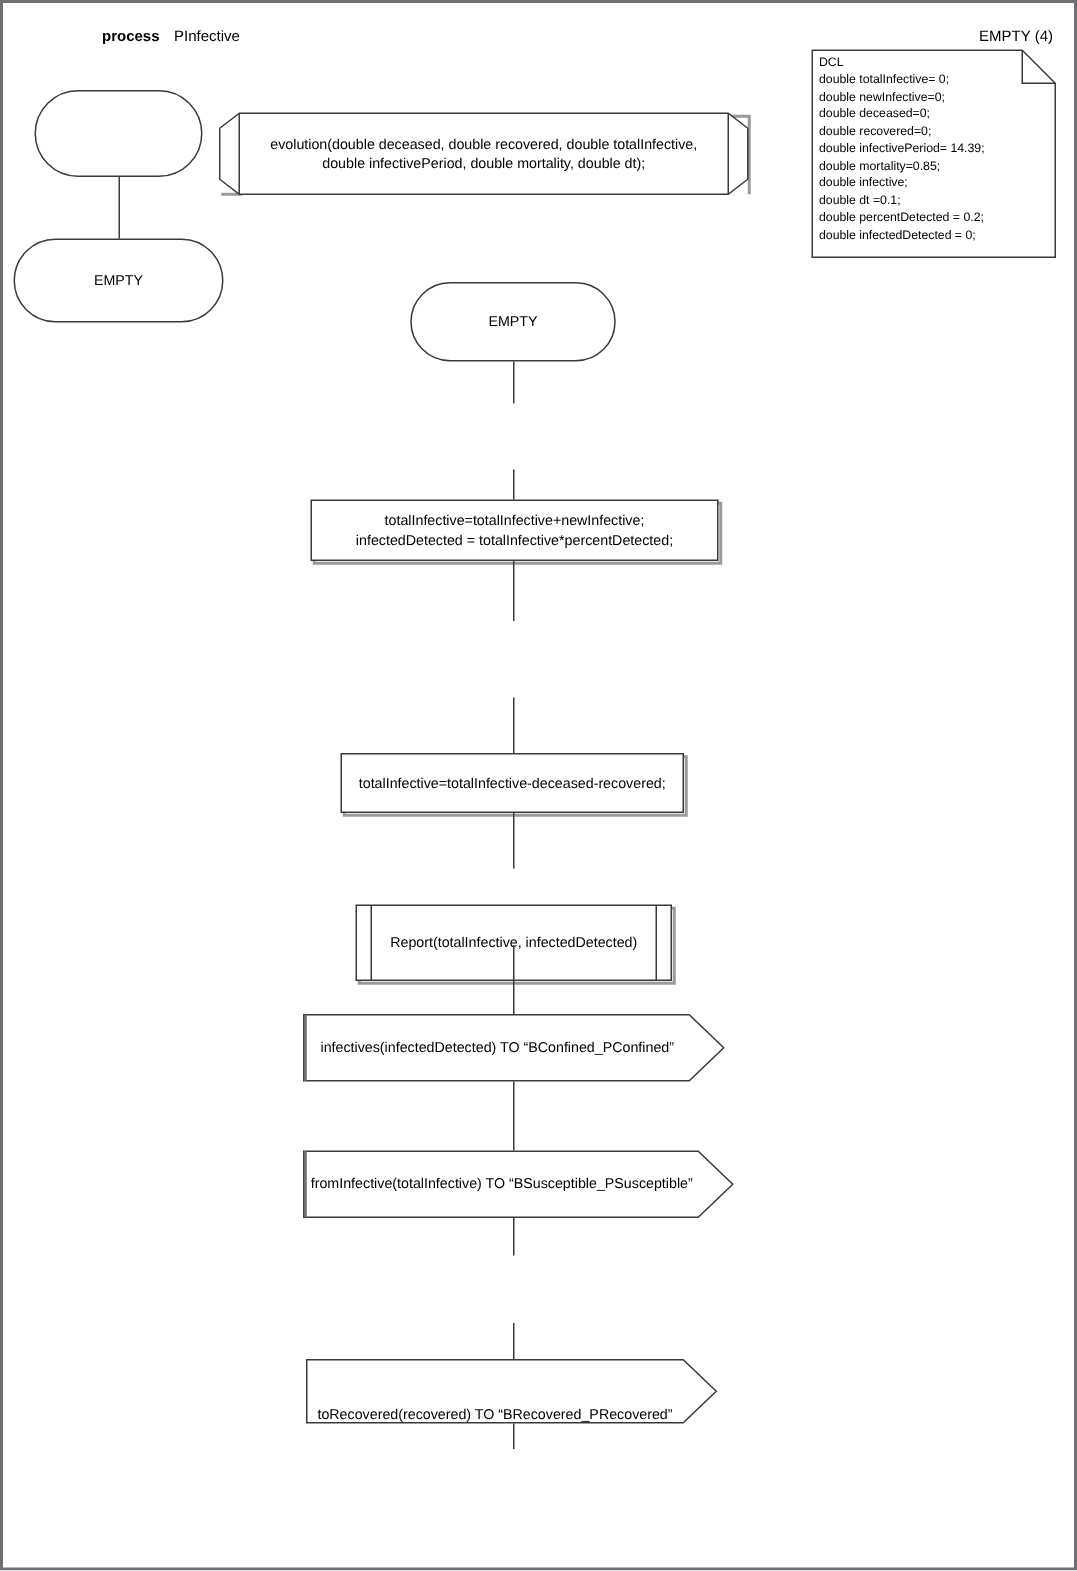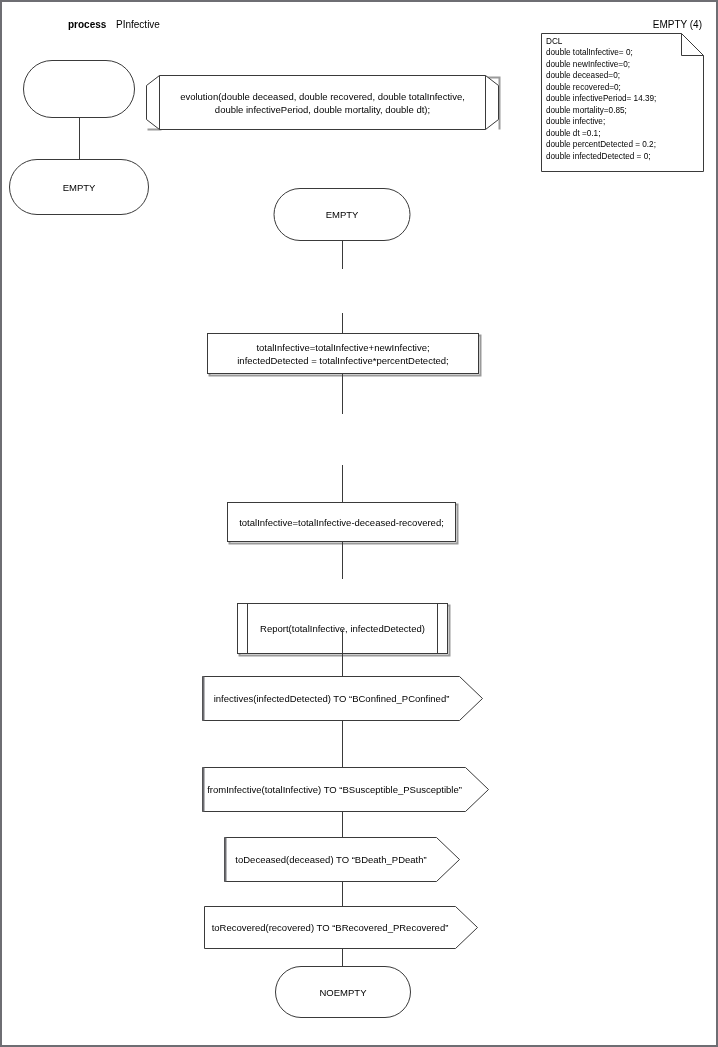--- a/index.html
+++ b/index.html
@@ -152,37 +152,24 @@
 
   <div class="shape" style="left:200px;top:765px;">
     <svg width="287" height="45" viewBox="0 0 287 45">
       <path d="M0.5,0.5 L263.5,0.5 L286.5,22.5 L263.5,44.5 L0.5,44.5 Z" fill="#ffffff" stroke="#3a3a3a" stroke-width="1"></path>
       <path d="M1.5,0.5 L1.5,44.5" fill="none" stroke="#6e6e73" stroke-width="2"></path>
     </svg>
     <div class="label" style="padding-right:22px;box-sizing:border-box;">fromInfective(totalInfective) TO “BSusceptible_PSusceptible”</div>
   </div>
   <div class="conn" style="left:340px;top:810px;height:25px;"></div>
 
-  <div class="shape" style="left:222px;top:835px;">
-    <svg width="236" height="45" viewBox="0 0 236 45">
-      <path d="M0.5,0.5 L212.5,0.5 L235.5,22.5 L212.5,44.5 L0.5,44.5 Z" fill="#ffffff" stroke="#3a3a3a" stroke-width="1"></path>
-      <path d="M1.5,0.5 L1.5,44.5" fill="none" stroke="#6e6e73" stroke-width="2"></path>
-    </svg>
-    <div class="label" style="padding-right:22px;box-sizing:border-box;">toDeceased(deceased) TO “BDeath_PDeath”</div>
-  </div>
   <div class="conn" style="left:340px;top:880px;height:24px;"></div>
 
   <div class="shape" style="left:202px;top:904px;">
     <svg width="274" height="43" viewBox="0 0 274 43">
       <path d="M0.5,0.5 L251.5,0.5 L273.5,21.5 L251.5,42.5 L0.5,42.5 Z" fill="#ffffff" stroke="#3a3a3a" stroke-width="1"></path>
     </svg>
-    <div class="label" style="padding-right:22px;box-sizing:border-box;">toRecovered(recovered) TO “BRecovered_PRecovered”</div>
+    <div class="label" style="padding-right:22px;box-sizing:border-box;margin-top:16px;">toRecovered(recovered) TO “BRecovered_PRecovered”</div>
   </div>
   <div class="conn" style="left:340px;top:947px;height:17px;"></div>
 
-  <div class="shape" style="left:285px;top:964px;">
-    <svg width="112" height="52" viewBox="0 0 112 52">
-      <path d="M14,0.5 L98,0.5 A25.5,25.5 0 0 1 98,51.5 L14,51.5 A25.5,25.5 0 0 1 14,0.5 Z" fill="#ffffff" stroke="#3a3a3a" stroke-width="1"></path>
-    </svg>
-    <div class="label">NOEMPTY</div>
-  </div>
 
 </div>
 
 </body></html>

